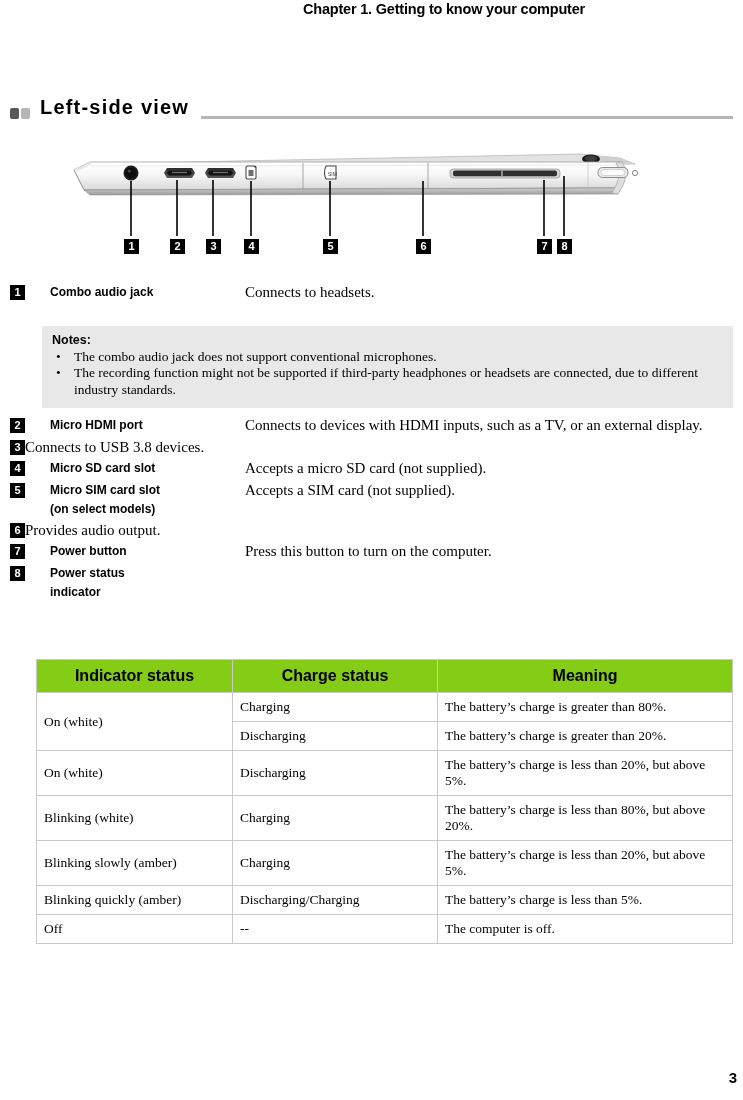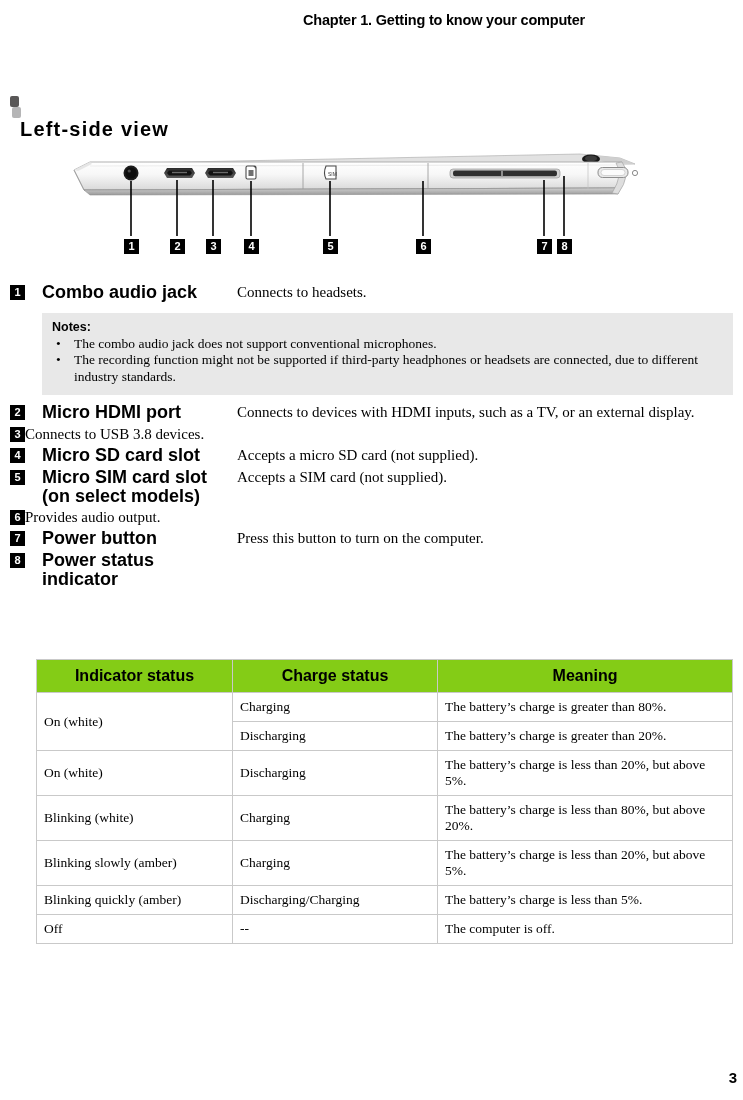--- a/index.html
+++ b/index.html
@@ -12,41 +12,40 @@
     background: #ffffff;
     font-family: "Liberation Serif", serif;
     color: #000000;
     position: relative;
     overflow: hidden;
   }
 
   
   .page-header {
     position: absolute;
-    top: 12px;
+    top: 1px;
     left: 0;
     width: 589px;
     text-align: right;
     padding-right: 4px;
     box-sizing: border-box;
     font-family: "Liberation Sans", sans-serif;
     font-weight: bold;
     font-size: 14.5px;
     letter-spacing: -0.2px;
   }
 
   
   .section-title-row {
     position: absolute;
     top: 96px;
     left: 10px;
     width: 723px;
     display: flex;
-    align-items: flex-start;
-    flex-direction: column;
+    align-items: flex-end;
   }
   .sq {
     width: 9px;
     height: 11px;
     border-radius: 2px;
     display: inline-block;
   }
   .sq.dark { background: #595757; }
   .sq.light { background: #b5b5b6; margin-left: 2px; }
   .section-title {
@@ -96,36 +95,36 @@
     font-weight: bold;
     font-size: 11px;
     line-height: 15px;
     text-align: center;
     flex: 0 0 15px;
     margin-top: 2px;
   }
   .feat-name {
     font-family: "Liberation Sans", sans-serif;
     font-weight: bold;
-    font-size: 18px;
+    font-size: 12px;
     line-height: 19px;
     flex: 0 0 195px;
-    margin-left: 17px;
+    margin-left: 25px;
   }
   .feat-desc {
     font-family: "Liberation Serif", serif;
     font-size: 15px;
     line-height: 19.5px;
     flex: 1;
   }
 
   
   .notes-box {
     background: #e8e8e8;
-    margin: 10px 0 8px 32px;
+    margin: 23px 0 8px 32px;
     padding: 7px 10px 10px 10px;
     width: 691px;
     box-sizing: border-box;
   }
   .notes-title {
     font-family: "Liberation Sans", sans-serif;
     font-weight: bold;
     font-size: 12.5px;
     margin-bottom: 2px;
   }

